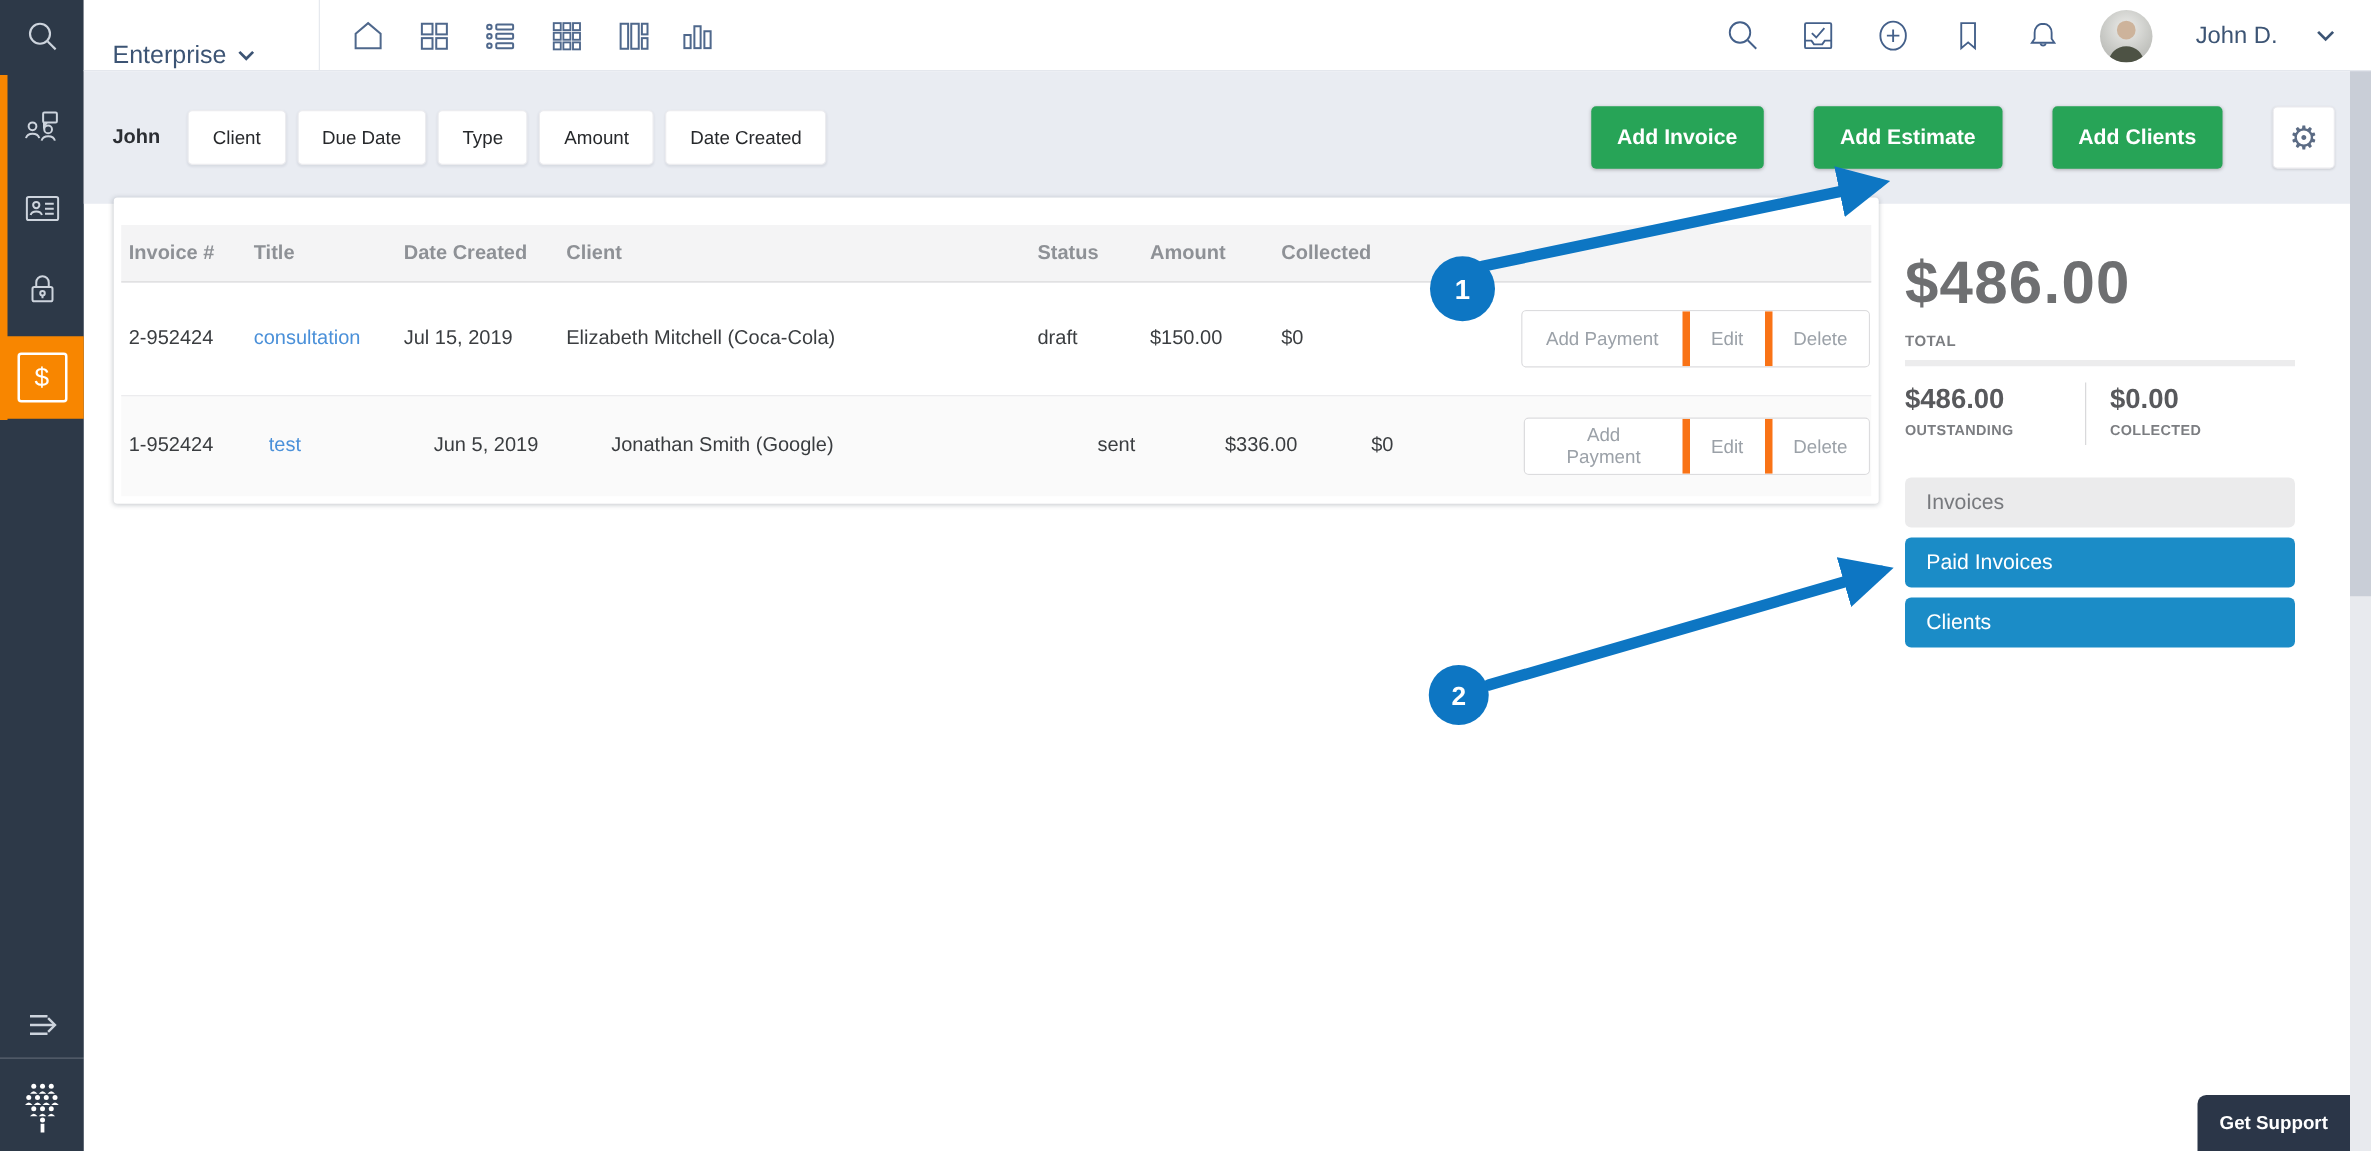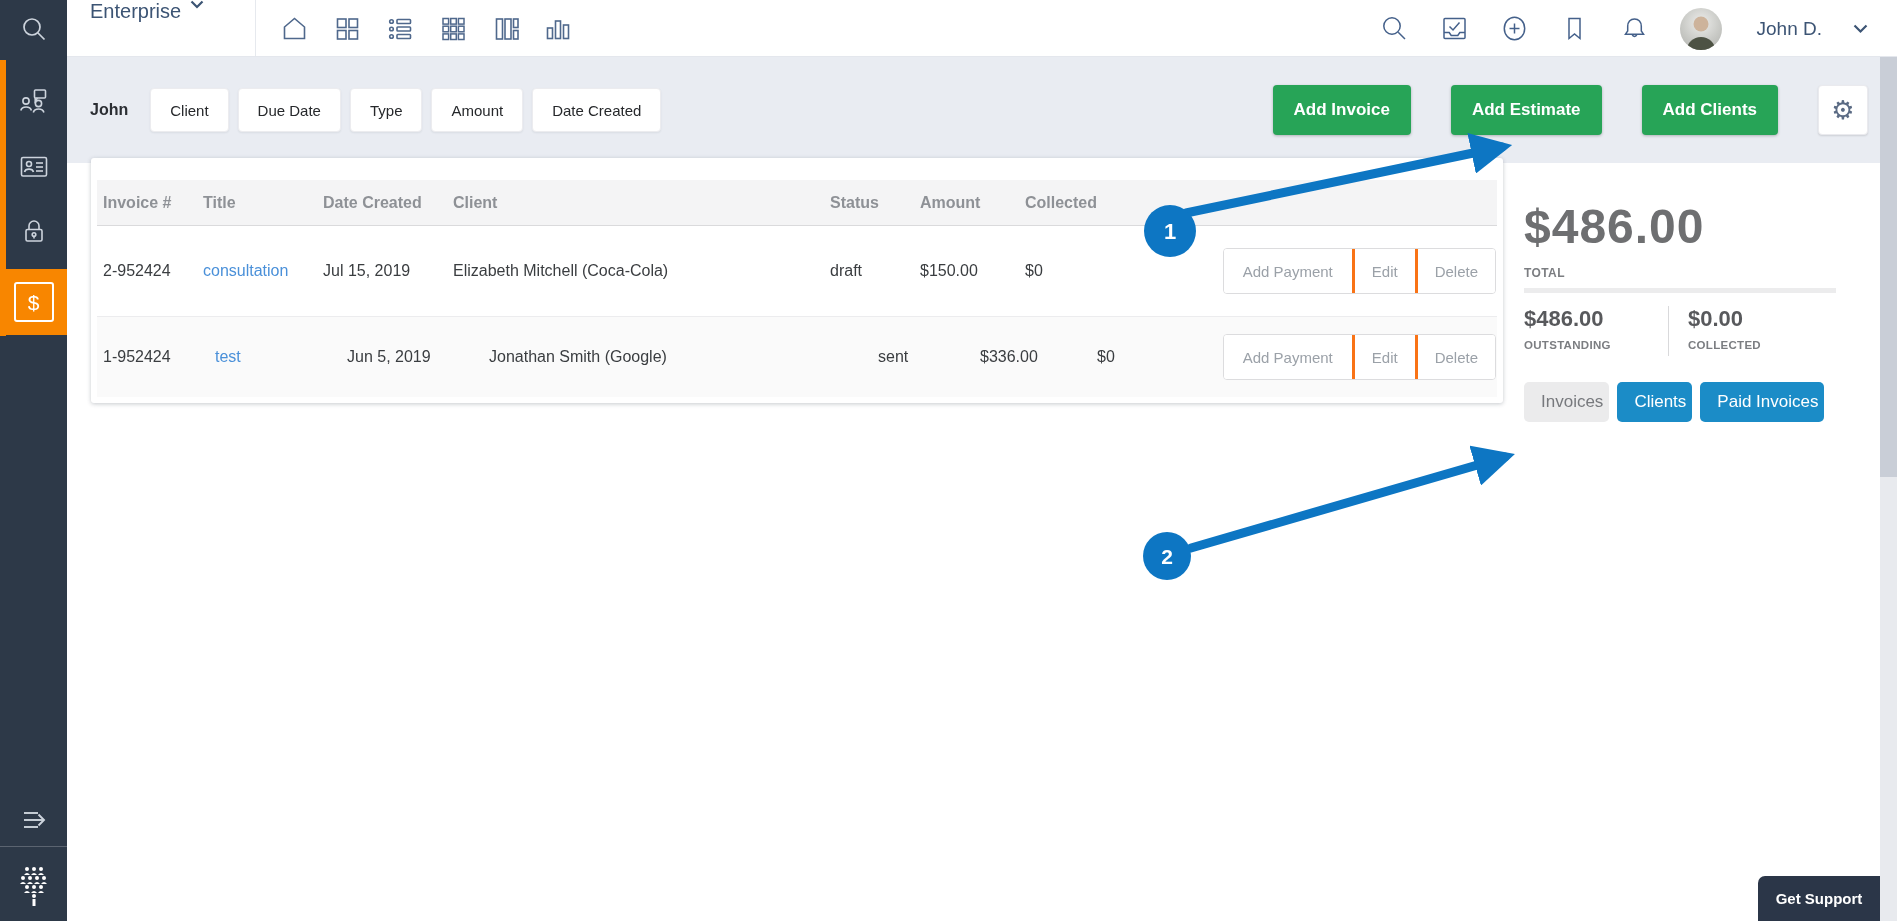--- a/index.html
+++ b/index.html
@@ -14,21 +14,21 @@
   .sb-item{position:absolute;left:0;width:67px;height:52px;display:flex;align-items:center;justify-content:center;cursor:pointer;}
   .sb-item.active{height:66px;background:#f88600;}
   .money-box{width:36px;height:36px;border:2px solid #fff;border-radius:3px;display:flex;align-items:center;justify-content:center;}
   .money-box span{color:#fff;font-size:21px;line-height:1;}
   .sb-expand{position:absolute;left:0;top:796px;width:67px;height:48px;display:flex;align-items:center;justify-content:center;cursor:pointer;}
   .sb-divider{position:absolute;left:0;top:846px;width:67px;border-top:1px solid rgba(255,255,255,.22);}
   .sb-logo{position:absolute;left:0;top:856px;width:67px;height:58px;display:flex;align-items:center;justify-content:center;}
 
   
   .topbar{position:absolute;left:67px;top:0;width:1830px;height:57px;background:#fff;border-bottom:1px solid #e4e7ed;box-sizing:border-box;}
-  .workspace{position:absolute;left:23px;top:0;height:57px;display:flex;align-items:flex-start;gap:9px;cursor:pointer;}
+  .workspace{position:absolute;left:23px;top:16px;height:57px;display:flex;align-items:center;gap:9px;cursor:pointer;}
   .workspace-name{font-size:20px;color:#3c5474;font-weight:500;}
   .tb-divider{position:absolute;left:188px;top:0;height:56px;border-left:1px solid #e6e9ee;}
   .view-icons{position:absolute;left:211px;top:0;height:57px;display:flex;align-items:center;gap:20px;}
   .view-icons .vicon{cursor:pointer;}
   .tb-right{position:absolute;right:29px;top:0;height:57px;display:flex;align-items:center;gap:31px;}
   .tb-right .ricon{cursor:pointer;}
   .avatar{width:42px;height:42px;border-radius:50%;background:radial-gradient(circle at 50% 35%,#ededeb 0%,#c9cac6 55%,#aeafab 100%);overflow:hidden;position:relative;cursor:pointer;}
   .avatar svg{position:absolute;left:0;top:0;}
   .user-name{font-size:19px;color:#3c5474;font-weight:500;margin-left:4px;cursor:pointer;}
 
@@ -54,34 +54,34 @@
   .t-grid{display:grid;grid-template-columns:100px 120px 130px 377px 90px 105px 110px 1fr;align-items:center;}
   .t-head{height:45px;background:#f4f4f5;border-bottom:1px solid #dadadc;}
   .t-head>div{padding-left:6px;font-size:16px;font-weight:700;color:#8e9196;}
   .t-row{height:90px;font-size:16px;color:#3a3d40;}
   .t-row>div{padding-left:6px;}
   .t-row.alt{height:80px;background:#fafafa;border-top:1px solid #ececee;gap:12px;}
   .cell-title a{color:#4a90d9;text-decoration:none;cursor:pointer;}
   .cell-actions{display:flex;justify-content:flex-end;padding-right:1px;}
   .action-group{display:flex;border:1px solid #dcdcde;border-radius:4px;background:#fff;overflow:hidden;}
   .action-btn{padding:0 17px;height:44px;display:flex;align-items:center;font-size:15px;color:#9ba1a8;
-              border-left:3px solid #f97316;background:#fff;cursor:pointer;font-family:inherit;border-top:none;border-bottom:none;border-right:none;}
+              border-left:6px solid #f97316;background:#fff;cursor:pointer;font-family:inherit;border-top:none;border-bottom:none;border-right:none;}
   .action-btn:first-child{border-left:none;padding:0 19px;}
 
   
   .summary{position:absolute;left:1524px;top:201px;width:312px;}
   .sum-total{font-size:48px;font-weight:700;color:#6e6f71;letter-spacing:1px;line-height:52px;}
   .sum-total-label{margin-top:13px;font-size:12px;font-weight:700;color:#7b7d81;letter-spacing:.4px;}
   .sum-bar{margin-top:8px;height:5px;background:#ececed;}
   .sum-stats{display:flex;margin-top:13px;height:50px;}
   .stat-a{width:144px;}
   .stat-b{border-left:1px solid #d9d9db;padding-left:19px;}
   .stat-value{font-size:22px;font-weight:700;color:#58595c;}
   .stat-label{margin-top:7px;font-size:11.5px;font-weight:700;color:#7b7d81;letter-spacing:.3px;}
-  .sum-nav{margin-top:26px;display:flex;flex-direction:row;gap:8px;}
+  .sum-nav{margin-top:26px;display:flex;flex-direction:column;gap:8px;}
   .nav-btn{height:40px;border-radius:5px;display:flex;align-items:center;padding-left:17px;font-size:17px;cursor:pointer;border:none;font-family:inherit;}
   .nav-btn.muted{background:#ebebec;color:#77797d;}
   .nav-btn.blue{background:#1b8cc7;color:#fff;}
 
   
   .scroll-track{position:absolute;left:1880px;top:57px;width:17px;height:864px;background:#e8eaee;}
   .scroll-thumb{position:absolute;left:0;top:0;width:17px;height:420px;background:#c9ced7;}
   .get-support{position:absolute;left:1758px;top:876px;width:122px;height:45px;background:#2b3648;color:#fff;
                font-weight:700;font-size:15px;border:none;border-radius:7px 0 0 0;display:flex;
                align-items:center;justify-content:center;cursor:pointer;font-family:inherit;}
@@ -374,22 +374,22 @@
         <div class="stat-value">$486.00</div>
         <div class="stat-label">OUTSTANDING</div>
       </div>
       <div class="stat-b">
         <div class="stat-value">$0.00</div>
         <div class="stat-label">COLLECTED</div>
       </div>
     </div>
     <div class="sum-nav">
       <button class="nav-btn muted">Invoices</button>
+      <button class="nav-btn blue">Paid Invoices</button>
       <button class="nav-btn blue">Clients</button>
-      <button class="nav-btn blue">Paid Invoices</button>
     </div>
   </aside>
 
   <div class="scroll-track">
     <div class="scroll-thumb"></div>
   </div>
 
   <button class="get-support">Get Support</button>
 
   <svg class="annotations" width="1897" height="921" viewBox="0 0 1897 921">

